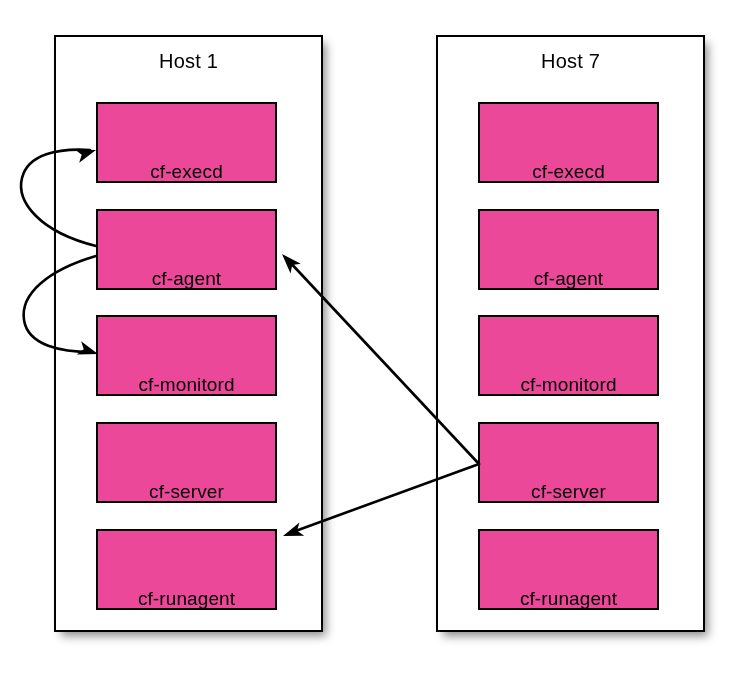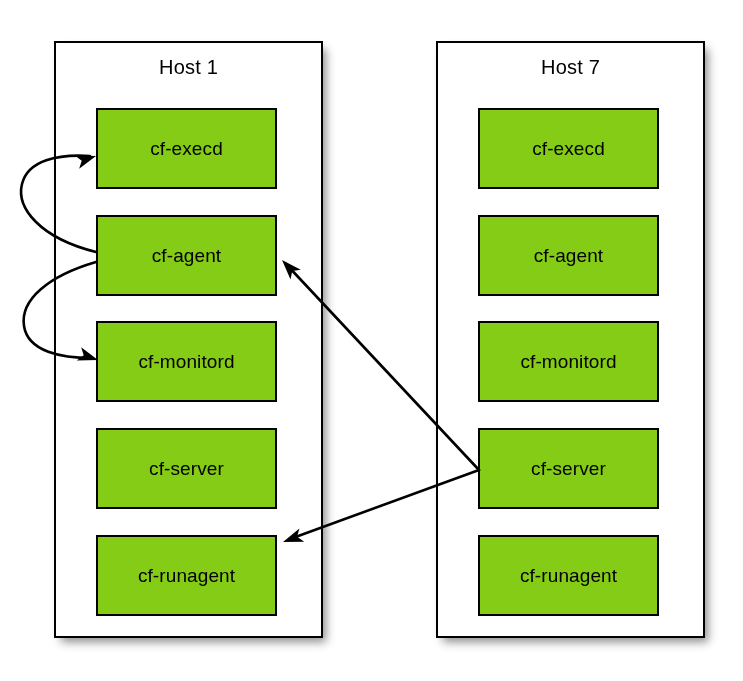--- a/index.html
+++ b/index.html
@@ -11,21 +11,21 @@
     width: 743px;
     height: 681px;
     position: relative;
     overflow: hidden;
     font-family: "Liberation Sans", "DejaVu Sans", sans-serif;
     -webkit-font-smoothing: antialiased;
   }
   #canvas {
     position: absolute;
     left: 0;
-    top: 8px;
+    top: 2px;
     width: 743px;
     height: 523px;
   }
   .host {
     position: absolute;
     background: #ffffff;
     border: 2.5px solid #000000;
     box-sizing: border-box;
     box-shadow: 5px 6px 9px -2px rgba(0,0,0,0.45);
   }
@@ -34,25 +34,25 @@
     left: 0;
     right: 0;
     text-align: center;
     font-size: 20px;
     color: #000000;
     letter-spacing: 0.2px;
     line-height: 1;
   }
   .proc {
     position: absolute;
-    background: #84cc16;
+    background: #ec4899;
     border: 2.5px solid #000000;
     box-sizing: border-box;
     display: flex;
-    align-items: center;
+    align-items: flex-end;
     justify-content: center;
   }
   .proc-label {
     font-size: 19px;
     color: #000000;
     line-height: 1;
     letter-spacing: 0.1px;
     white-space: nowrap;
   }
   #arrow-layer {

